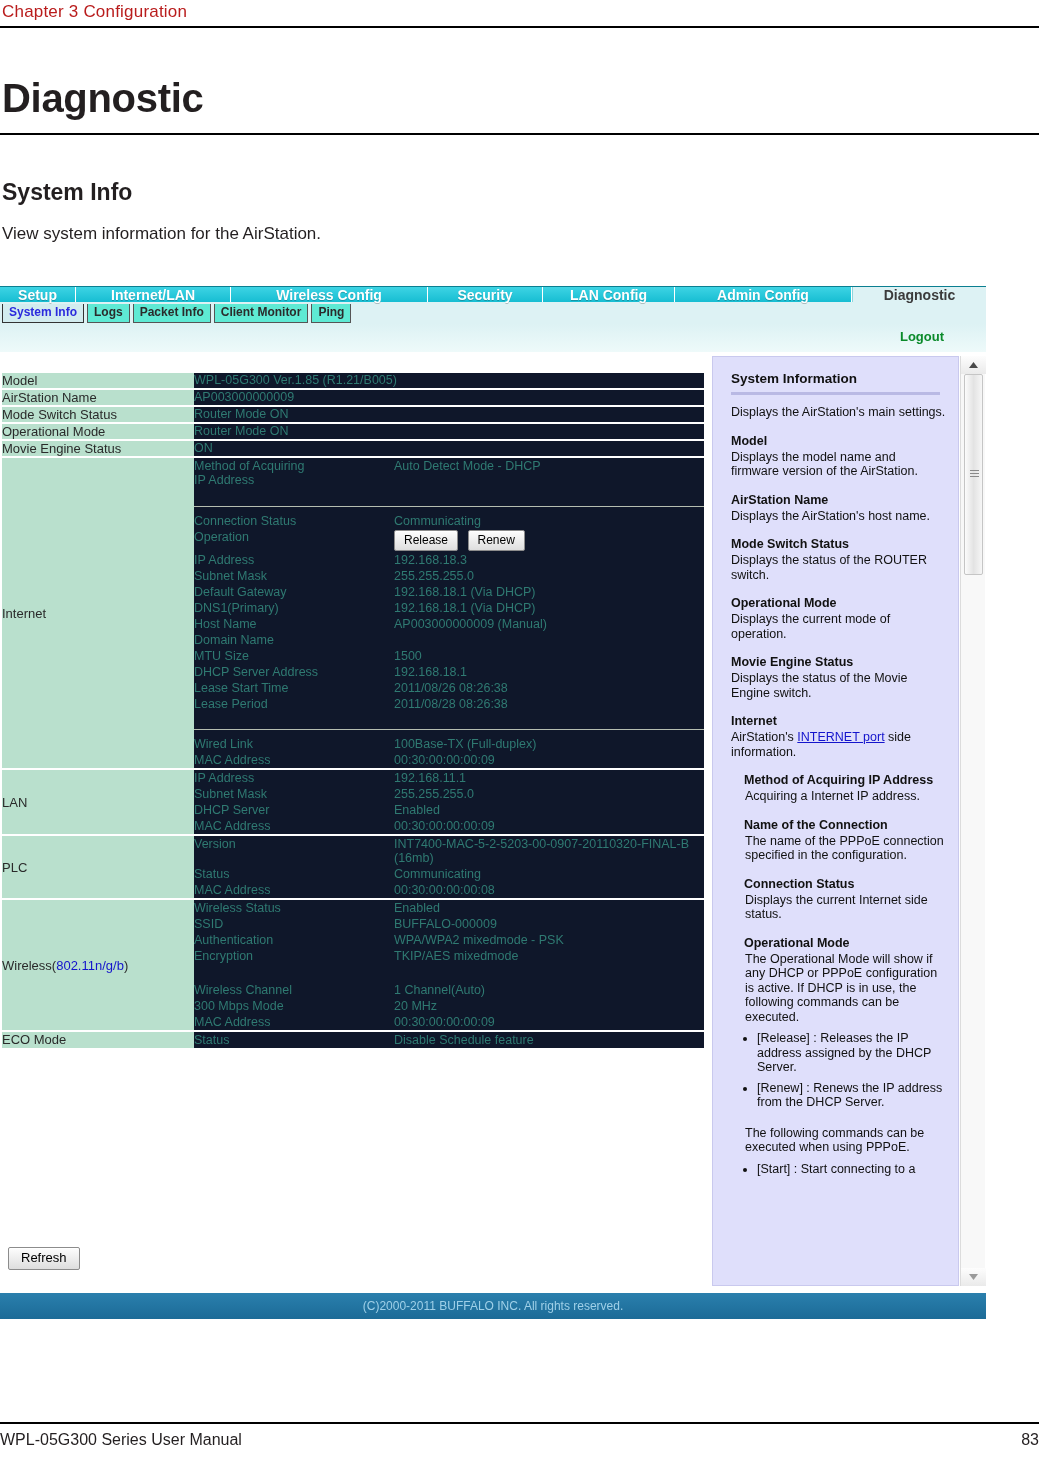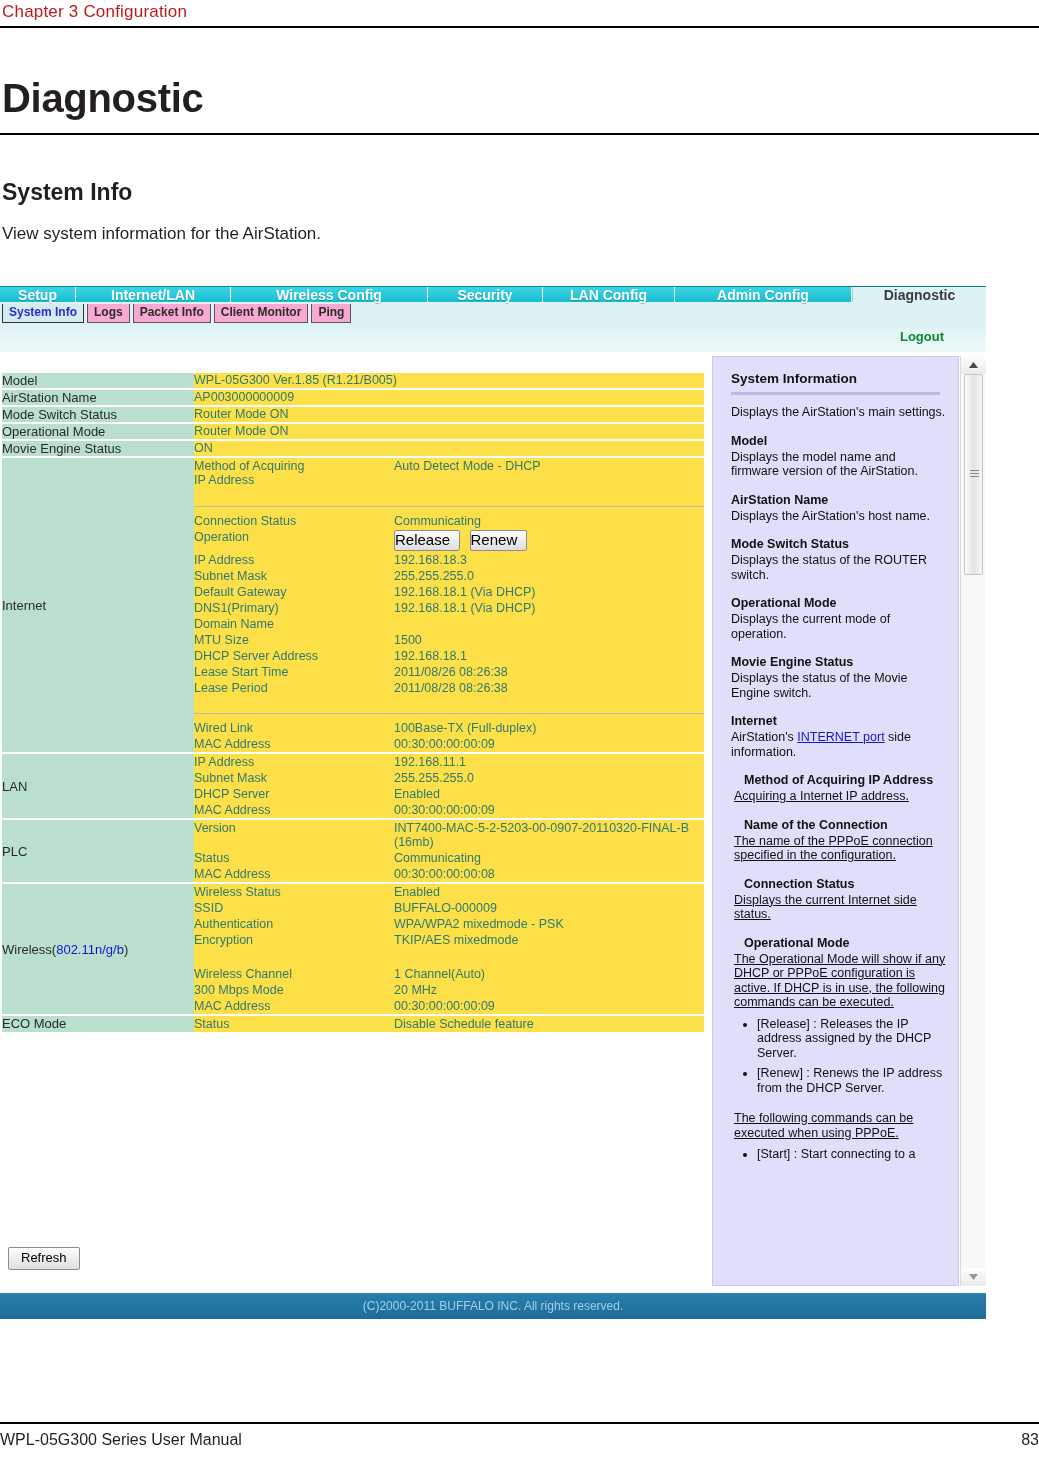--- a/index.html
+++ b/index.html
@@ -113,21 +113,21 @@
     display: flex;
     align-items: center;
     padding-left: 2px;
   }
   .subtab {
     font-size: 12px;
     font-weight: bold;
     color: #2b2b2b;
     border: 1px solid #555;
     border-top: none;
-    background: #f9a8d4;
+    background: #5eead4;
     padding: 1px 6px 2px 6px;
     margin-right: 3px;
     line-height: 15px;
     white-space: nowrap;
   }
   .subtab.active {
     color: #2b2bdd;
     background: #d2ecef;
     border-color: #333;
   }
@@ -171,21 +171,21 @@
     width: 192px;
     background: #b9e0cd;
     color: #2a2a2a;
     font-size: 13px;
     padding: 6px 0 6px 10px;
     border-bottom: 2px solid #ffffff;
     vertical-align: middle;
   }
   .rowlabel.tall { vertical-align: middle; }
   .rowvalue {
-    background: #fde047;
+    background: #0f172a;
     color: #2f7a72;
     font-size: 12.5px;
     padding: 6px 0 6px 10px;
     border-bottom: 2px solid #ffffff;
   }
   .inner {
     width: 100%;
     border-collapse: collapse;
   }
   .inner td {
@@ -199,26 +199,26 @@
     border-top: 1px solid #b5bdb0;
     padding-top: 7px;
   }
   .gap-row td { height: 18px; }
 
   .link-blue { color: #1414cc; }
 
   .btn {
     display: inline-block;
     font-family: "Liberation Sans", sans-serif;
-    font-size: 15px;
+    font-size: 12px;
     color: #000;
     background: linear-gradient(#fdfdfd, #dedede);
     border: 1px solid #8c8c8c;
     border-radius: 2px;
-    padding: 2px 9px 3px 0;
+    padding: 2px 9px 3px 9px;
     margin-right: 6px;
     line-height: 14px;
     box-shadow: inset 0 1px 0 #fff;
   }
 
   .refresh-wrap {
     position: absolute;
     left: 8px;
     top: 895px;
   }
@@ -258,21 +258,21 @@
     margin: 14px 0 2px 0;
     color: #111;
   }
   .help-h.sub { margin-left: 13px; }
   .help-p {
     font-size: 12.5px;
     line-height: 14.5px;
     margin: 0;
     color: #111;
   }
-  .help-p.sub { margin-left: 3px; text-decoration: underline; }
+  .help-p.sub { margin-left: 14px; }
   .help-ul {
     margin: 7px 0 0 26px;
     padding: 0;
     font-size: 12.5px;
     line-height: 14.5px;
   }
   .help-ul li { margin-bottom: 6px; }
   .help-a { color: #1414cc; text-decoration: underline; }
 
   
@@ -423,20 +423,24 @@
               <td class="k">Subnet Mask</td>
               <td>255.255.255.0</td>
             </tr>
             <tr>
               <td class="k">Default Gateway</td>
               <td>192.168.18.1 (Via DHCP)</td>
             </tr>
             <tr>
               <td class="k">DNS1(Primary)</td>
               <td>192.168.18.1 (Via DHCP)</td>
+            </tr>
+            <tr>
+              <td class="k">Host Name</td>
+              <td>AP003000000009 (Manual)</td>
             </tr>
             <tr>
               <td class="k">Domain Name</td>
               <td>&nbsp;</td>
             </tr>
             <tr>
               <td class="k">MTU Size</td>
               <td>1500</td>
             </tr>
             <tr>

